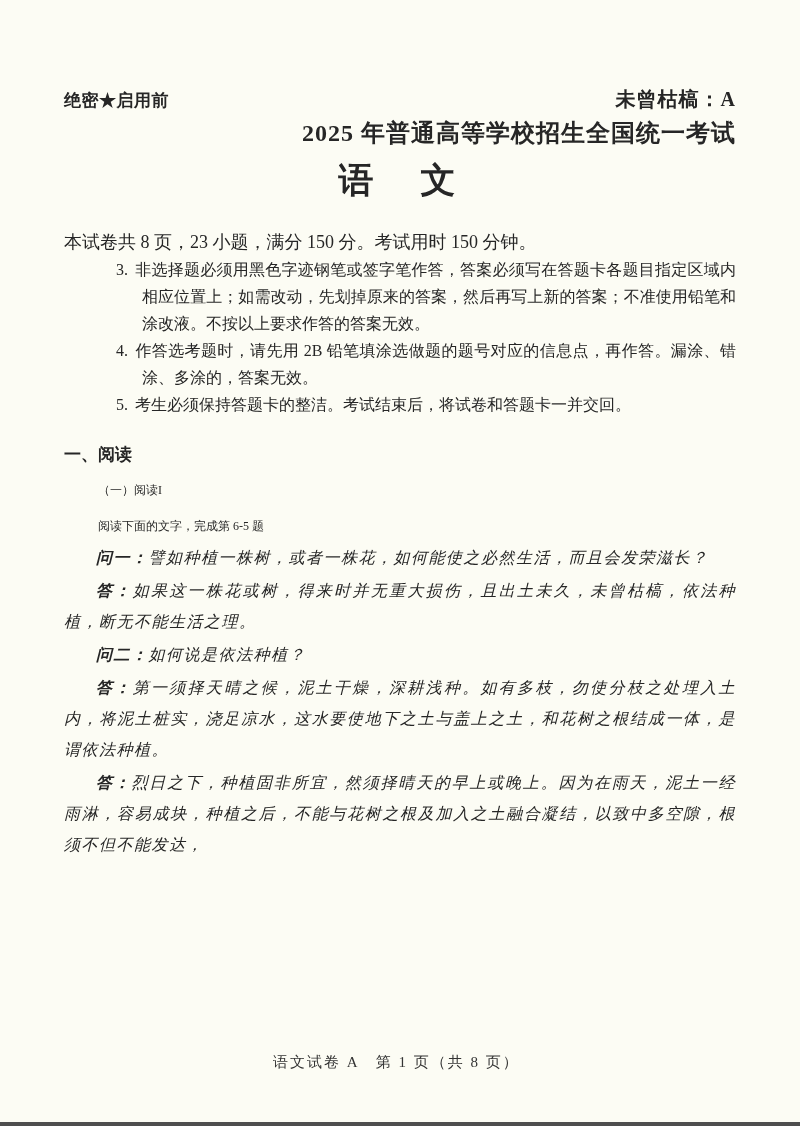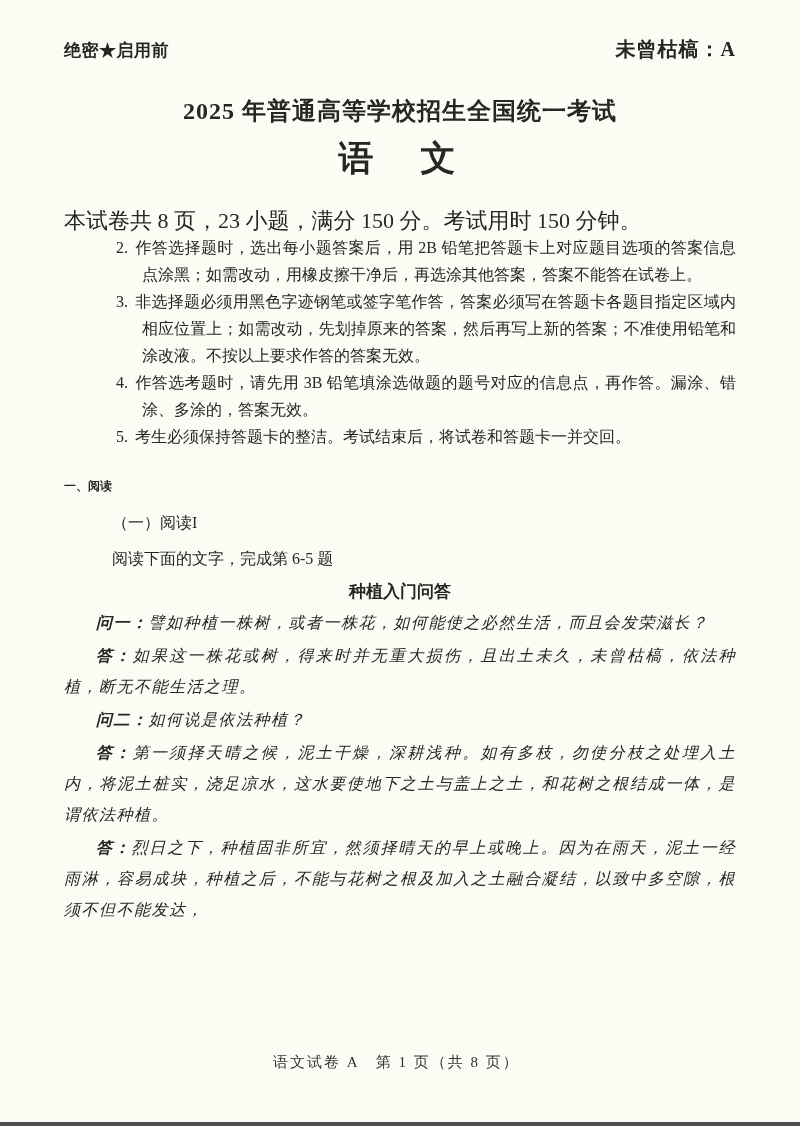--- a/index.html
+++ b/index.html
@@ -2,39 +2,39 @@
 <html><head>
 <meta charset="utf-8">
 <style>
   html,body{margin:0;padding:0;background:#e8e8e4;}
   .page{
     position:relative;
     width:800px;height:1126px;
     margin:0 auto;
     background:#fcfcf4;
     box-sizing:border-box;
-    padding:36px 64px 0 64px;
+    padding:86px 64px 0 64px;
     font-family:"Liberation Serif","DejaVu Serif",serif;
     color:#262626;
     overflow:hidden;
   }
   .header-row{display:flex;justify-content:space-between;align-items:baseline;}
   .classification{font-size:17px;font-weight:bold;letter-spacing:.5px;}
   .paper-type{font-size:20px;font-weight:bold;letter-spacing:1px;}
-  .exam-title{font-size:24px;font-weight:bold;text-align:center;margin:32px 0 0;letter-spacing:1px;}
+  .exam-title{font-size:24px;font-weight:bold;text-align:right;margin:4px 0 0;letter-spacing:1px;}
   .subject-title{font-size:35px;font-weight:bold;text-align:center;margin:8px 0 0;letter-spacing:6px;}
-  .paper-info{font-size:22px;line-height:27px;margin:25px 0 0;}
+  .paper-info{font-size:18px;line-height:27px;margin:25px 0 0;}
   .notices{font-size:16px;line-height:27px;}
   .notice{margin:0;text-align:justify;}
   .notice.first{padding-left:112px;text-indent:-112px;}
   .notice.rest{padding-left:78px;text-indent:-26px;}
   .n-label{font-weight:bold;}
   .n-num{padding-right:7px;}
-  .section-heading{font-size:12px;font-weight:bold;margin:23px 0 0;line-height:27px;}
-  .sub-line{font-size:16px;margin:9px 0 0 48px;line-height:27px;}
+  .section-heading{font-size:17px;font-weight:bold;margin:23px 0 0;line-height:27px;}
+  .sub-line{font-size:12px;margin:9px 0 0 34px;line-height:27px;}
   .passage-title{font-size:17px;font-weight:bold;text-align:center;margin:6px 0 0;line-height:27px;}
   .qa{
     font-size:16px;line-height:31px;margin:2px 0 0;
     text-indent:2em;text-align:justify;
     letter-spacing:1.5px;
     font-style:italic;
   }
   .qa b{}
   .page-footer{
     position:absolute;left:0;right:7px;top:1038px;
@@ -51,31 +51,29 @@
     <span class="classification">绝密★启用前</span>
     <span class="paper-type">未曾枯槁：A</span>
   </div>
 
   <h1 class="exam-title">2025 年普通高等学校招生全国统一考试</h1>
   <h2 class="subject-title">语　文</h2>
 
   <p class="paper-info">本试卷共 8 页，23 小题，满分 150 分。考试用时 150 分钟。</p>
 
   <div class="notices">
-    <p class="notice rest"><span class="n-num">2.</span><span>作答选择题时，选出每小题答案后，用 2B 铅笔把答题卡上对应题目选项的答案信息点涂黑；如需改动，用橡皮擦干净后，再选涂其他答案，答案不能答在试卷上。</span></p>
     <p class="notice rest"><span class="n-num">3.</span><span>非选择题必须用黑色字迹钢笔或签字笔作答，答案必须写在答题卡各题目指定区域内相应位置上；如需改动，先划掉原来的答案，然后再写上新的答案；不准使用铅笔和涂改液。不按以上要求作答的答案无效。</span></p>
-    <p class="notice rest"><span class="n-num">4.</span><span>作答选考题时，请先用 3B 铅笔填涂选做题的题号对应的信息点，再作答。漏涂、错涂、多涂的，答案无效。</span></p>
+    <p class="notice rest"><span class="n-num">4.</span><span>作答选考题时，请先用 2B 铅笔填涂选做题的题号对应的信息点，再作答。漏涂、错涂、多涂的，答案无效。</span></p>
     <p class="notice rest"><span class="n-num">5.</span><span>考生必须保持答题卡的整洁。考试结束后，将试卷和答题卡一并交回。</span></p>
   </div>
 
   <div>
     <p class="section-heading">一、阅读</p>
     <p class="sub-line">（一）阅读I</p>
     <p class="sub-line">阅读下面的文字，完成第 6-5 题</p>
-    <p class="passage-title">种植入门问答</p>
 
     <p class="qa"><b>问一：</b><span>譬如种植一株树，或者一株花，如何能使之必然生活，而且会发荣滋长？</span></p>
     <p class="qa"><b>答：</b><span>如果这一株花或树，得来时并无重大损伤，且出土未久，未曾枯槁，依法种植，断无不能生活之理。</span></p>
     <p class="qa"><b>问二：</b><span>如何说是依法种植？</span></p>
     <p class="qa"><b>答：</b><span>第一须择天晴之候，泥土干燥，深耕浅种。如有多枝，勿使分枝之处埋入土内，将泥土桩实，浇足凉水，这水要使地下之土与盖上之土，和花树之根结成一体，是谓依法种植。</span></p>
     <p class="qa"><b>答：</b><span>烈日之下，种植固非所宜，然须择晴天的早上或晚上。因为在雨天，泥土一经雨淋，容易成块，种植之后，不能与花树之根及加入之土融合凝结，以致中多空隙，根须不但不能发达，</span></p>
   </div>
 
   <p class="page-footer">语文试卷 A　第 1 页（共 8 页）</p>
   <div class="bottom-bar"></div>

